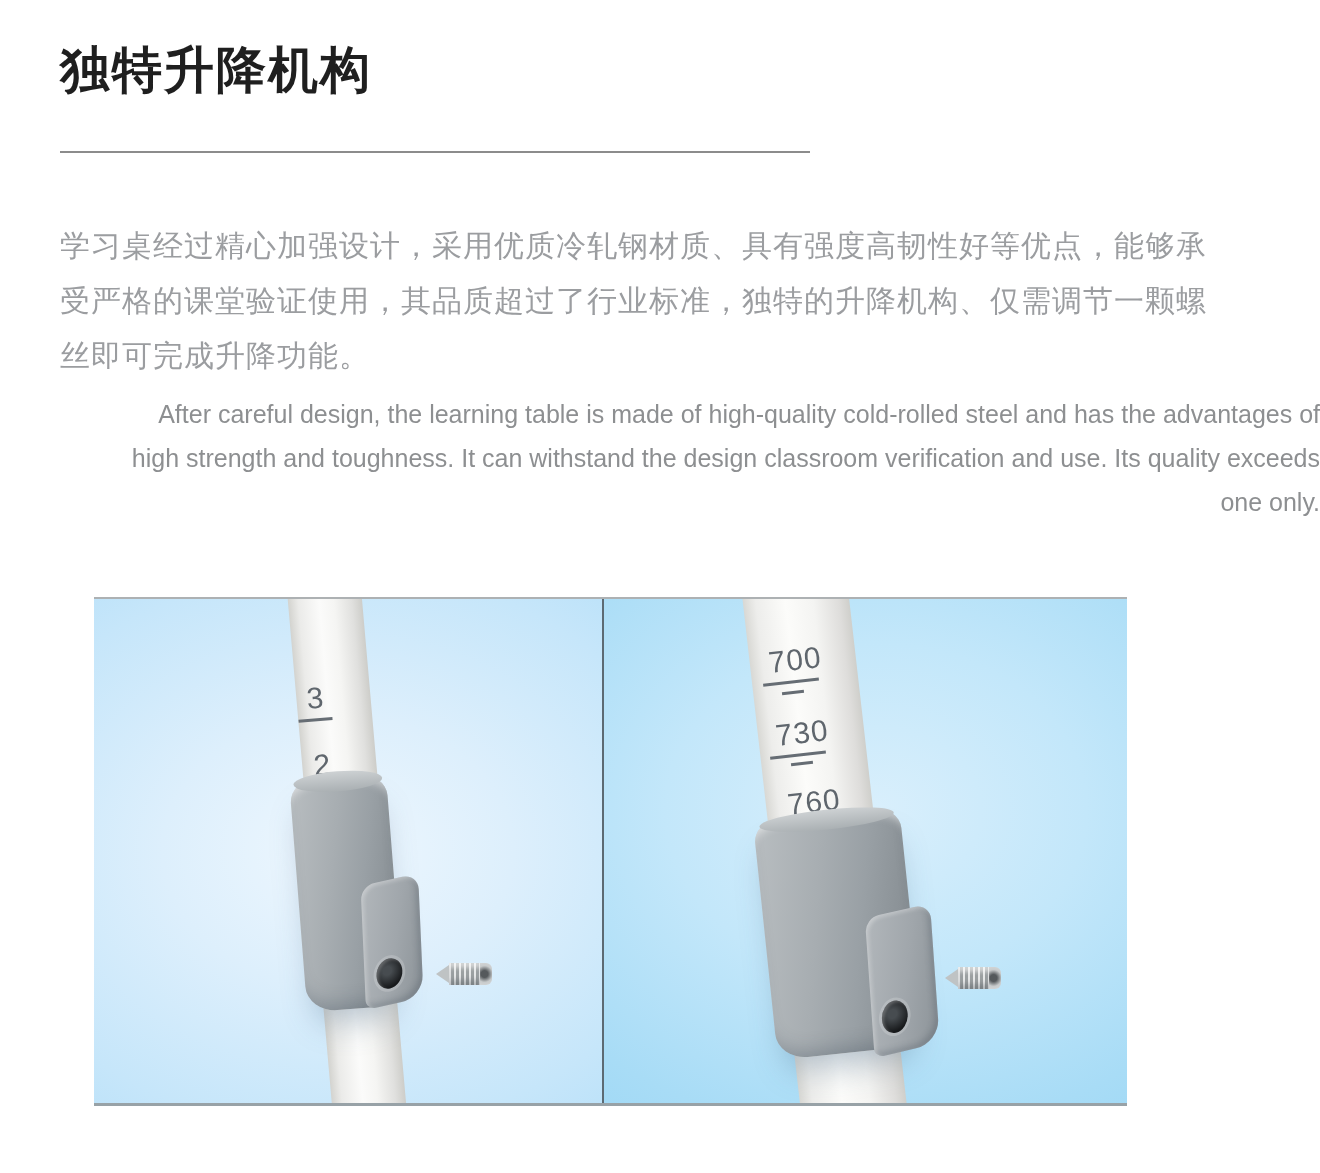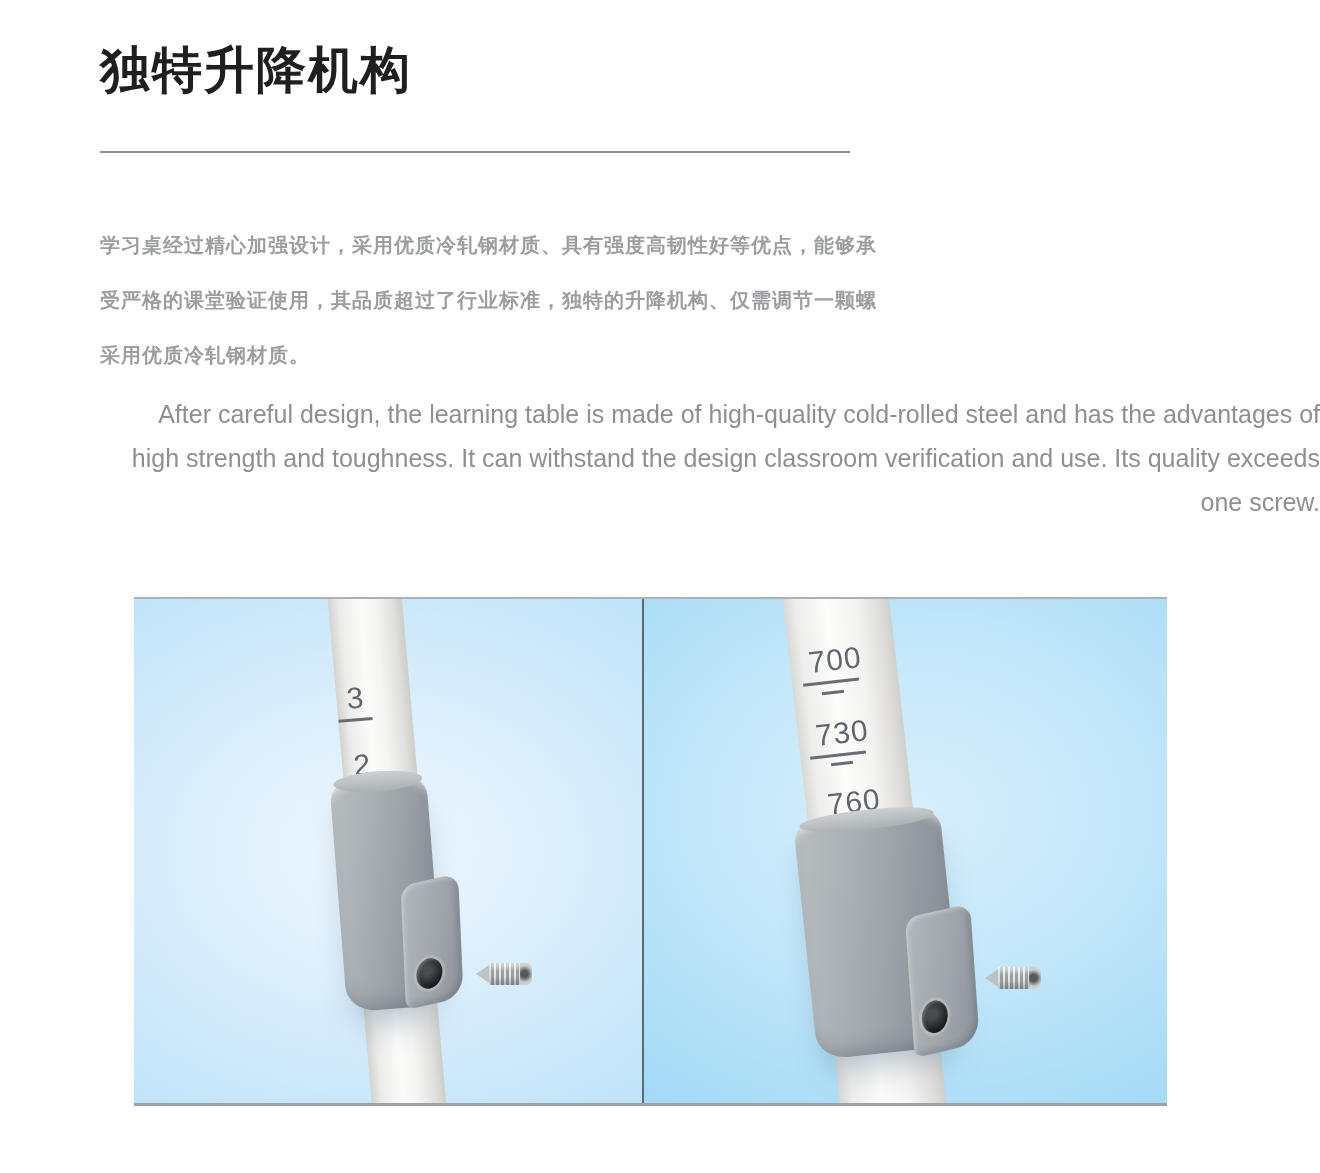--- a/index.html
+++ b/index.html
@@ -1,36 +1,36 @@
 <!DOCTYPE html>
 <html><head>
 <meta charset="utf-8">
 <style>
   * { margin:0; padding:0; box-sizing:border-box; }
   html,body { background:#ffffff; }
   body {
     width:1320px; height:1173px; position:relative; overflow:hidden;
     font-family:"Liberation Sans","DejaVu Sans",sans-serif;
   }
-  .page { position:absolute; inset:0; padding-left:100px; }
+  .page { position:absolute; inset:0; padding-left:60px; }
 
   
   .section-title{
     margin-top:40px; font-size:50px; line-height:60px; font-weight:900;
     color:#1f1f1f; letter-spacing:2px;
     font-stretch:condensed;
   }
   .rule{
     width:750px; height:2px; background:#8c8c8c; margin-top:51px;
   }
 
   
   .cn{
-    margin-top:65px; font-size:20px; line-height:55px; color:#9b9da0;
-    letter-spacing:1px; font-weight:700;
+    margin-top:65px; font-size:30px; line-height:55px; color:#9b9da0;
+    letter-spacing:1px; font-weight:400;
   }
   .cn .ln{ display:block; }
   .en{
     margin-top:9px; font-size:25px; line-height:44px; color:#8d8f91;
   }
   .en .ln{ display:block;text-align:right; }
 
   
   .figures{
     margin-top:73px; margin-left:34px; width:1033px; height:509px;
@@ -151,27 +151,27 @@
 
 <div class="page">
 
   <h1 class="section-title">独特升降机构</h1>
 
   <div class="rule"></div>
 
   <p class="cn">
     <span class="ln">学习桌经过精心加强设计，采用优质冷轧钢材质、具有强度高韧性好等优点，能够承</span>
     <span class="ln">受严格的课堂验证使用，其品质超过了行业标准，独特的升降机构、仅需调节一颗螺</span>
-    <span class="ln">采用优质冷轧钢材质。</span>
+    <span class="ln">丝即可完成升降功能。</span>
   </p>
 
   <p class="en">
     <span class="ln">After careful design, the learning table is made of high-quality cold-rolled steel and has the advantages of</span>
     <span class="ln">high strength and toughness. It can withstand the design classroom verification and use. Its quality exceeds</span>
-    <span class="ln">one screw.</span>
+    <span class="ln">one only.</span>
   </p>
 
   <div class="figures">
 
     <figure class="panel left">
       <div class="tube round"></div>
       <div class="mark m3">3</div>
       <div class="mark m2">2</div>
       <div class="clamp">
         <div class="body"></div>

